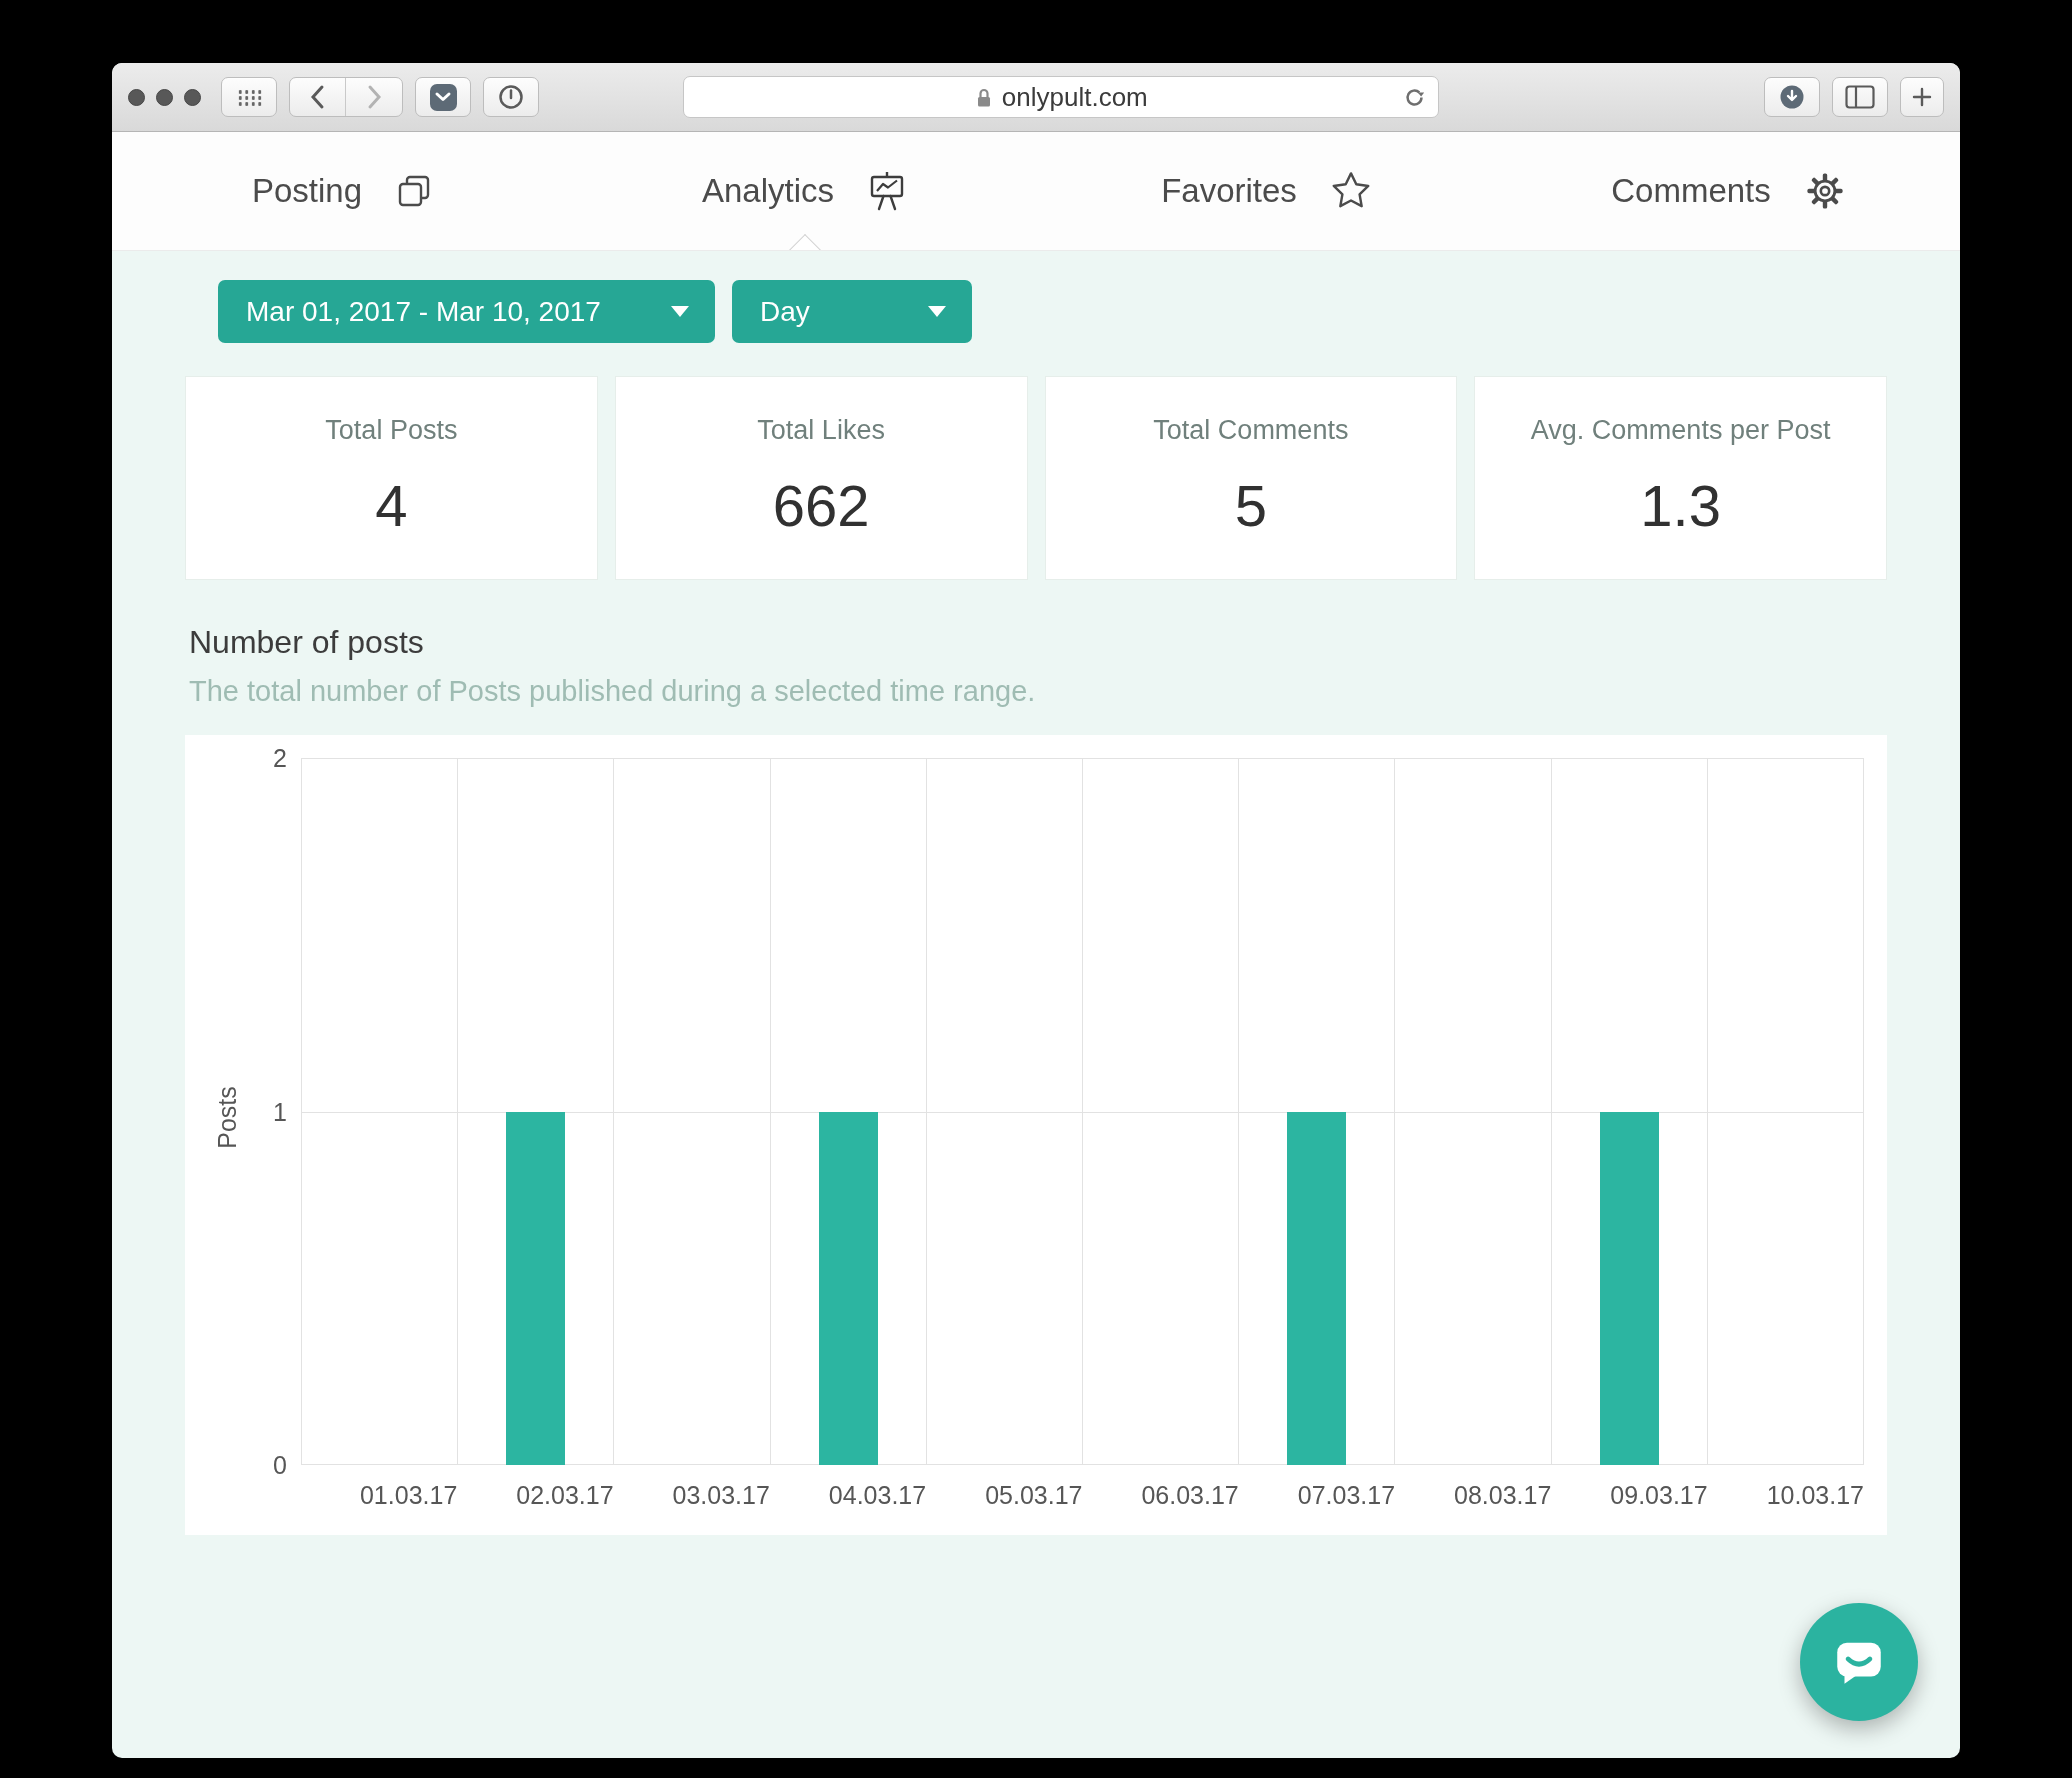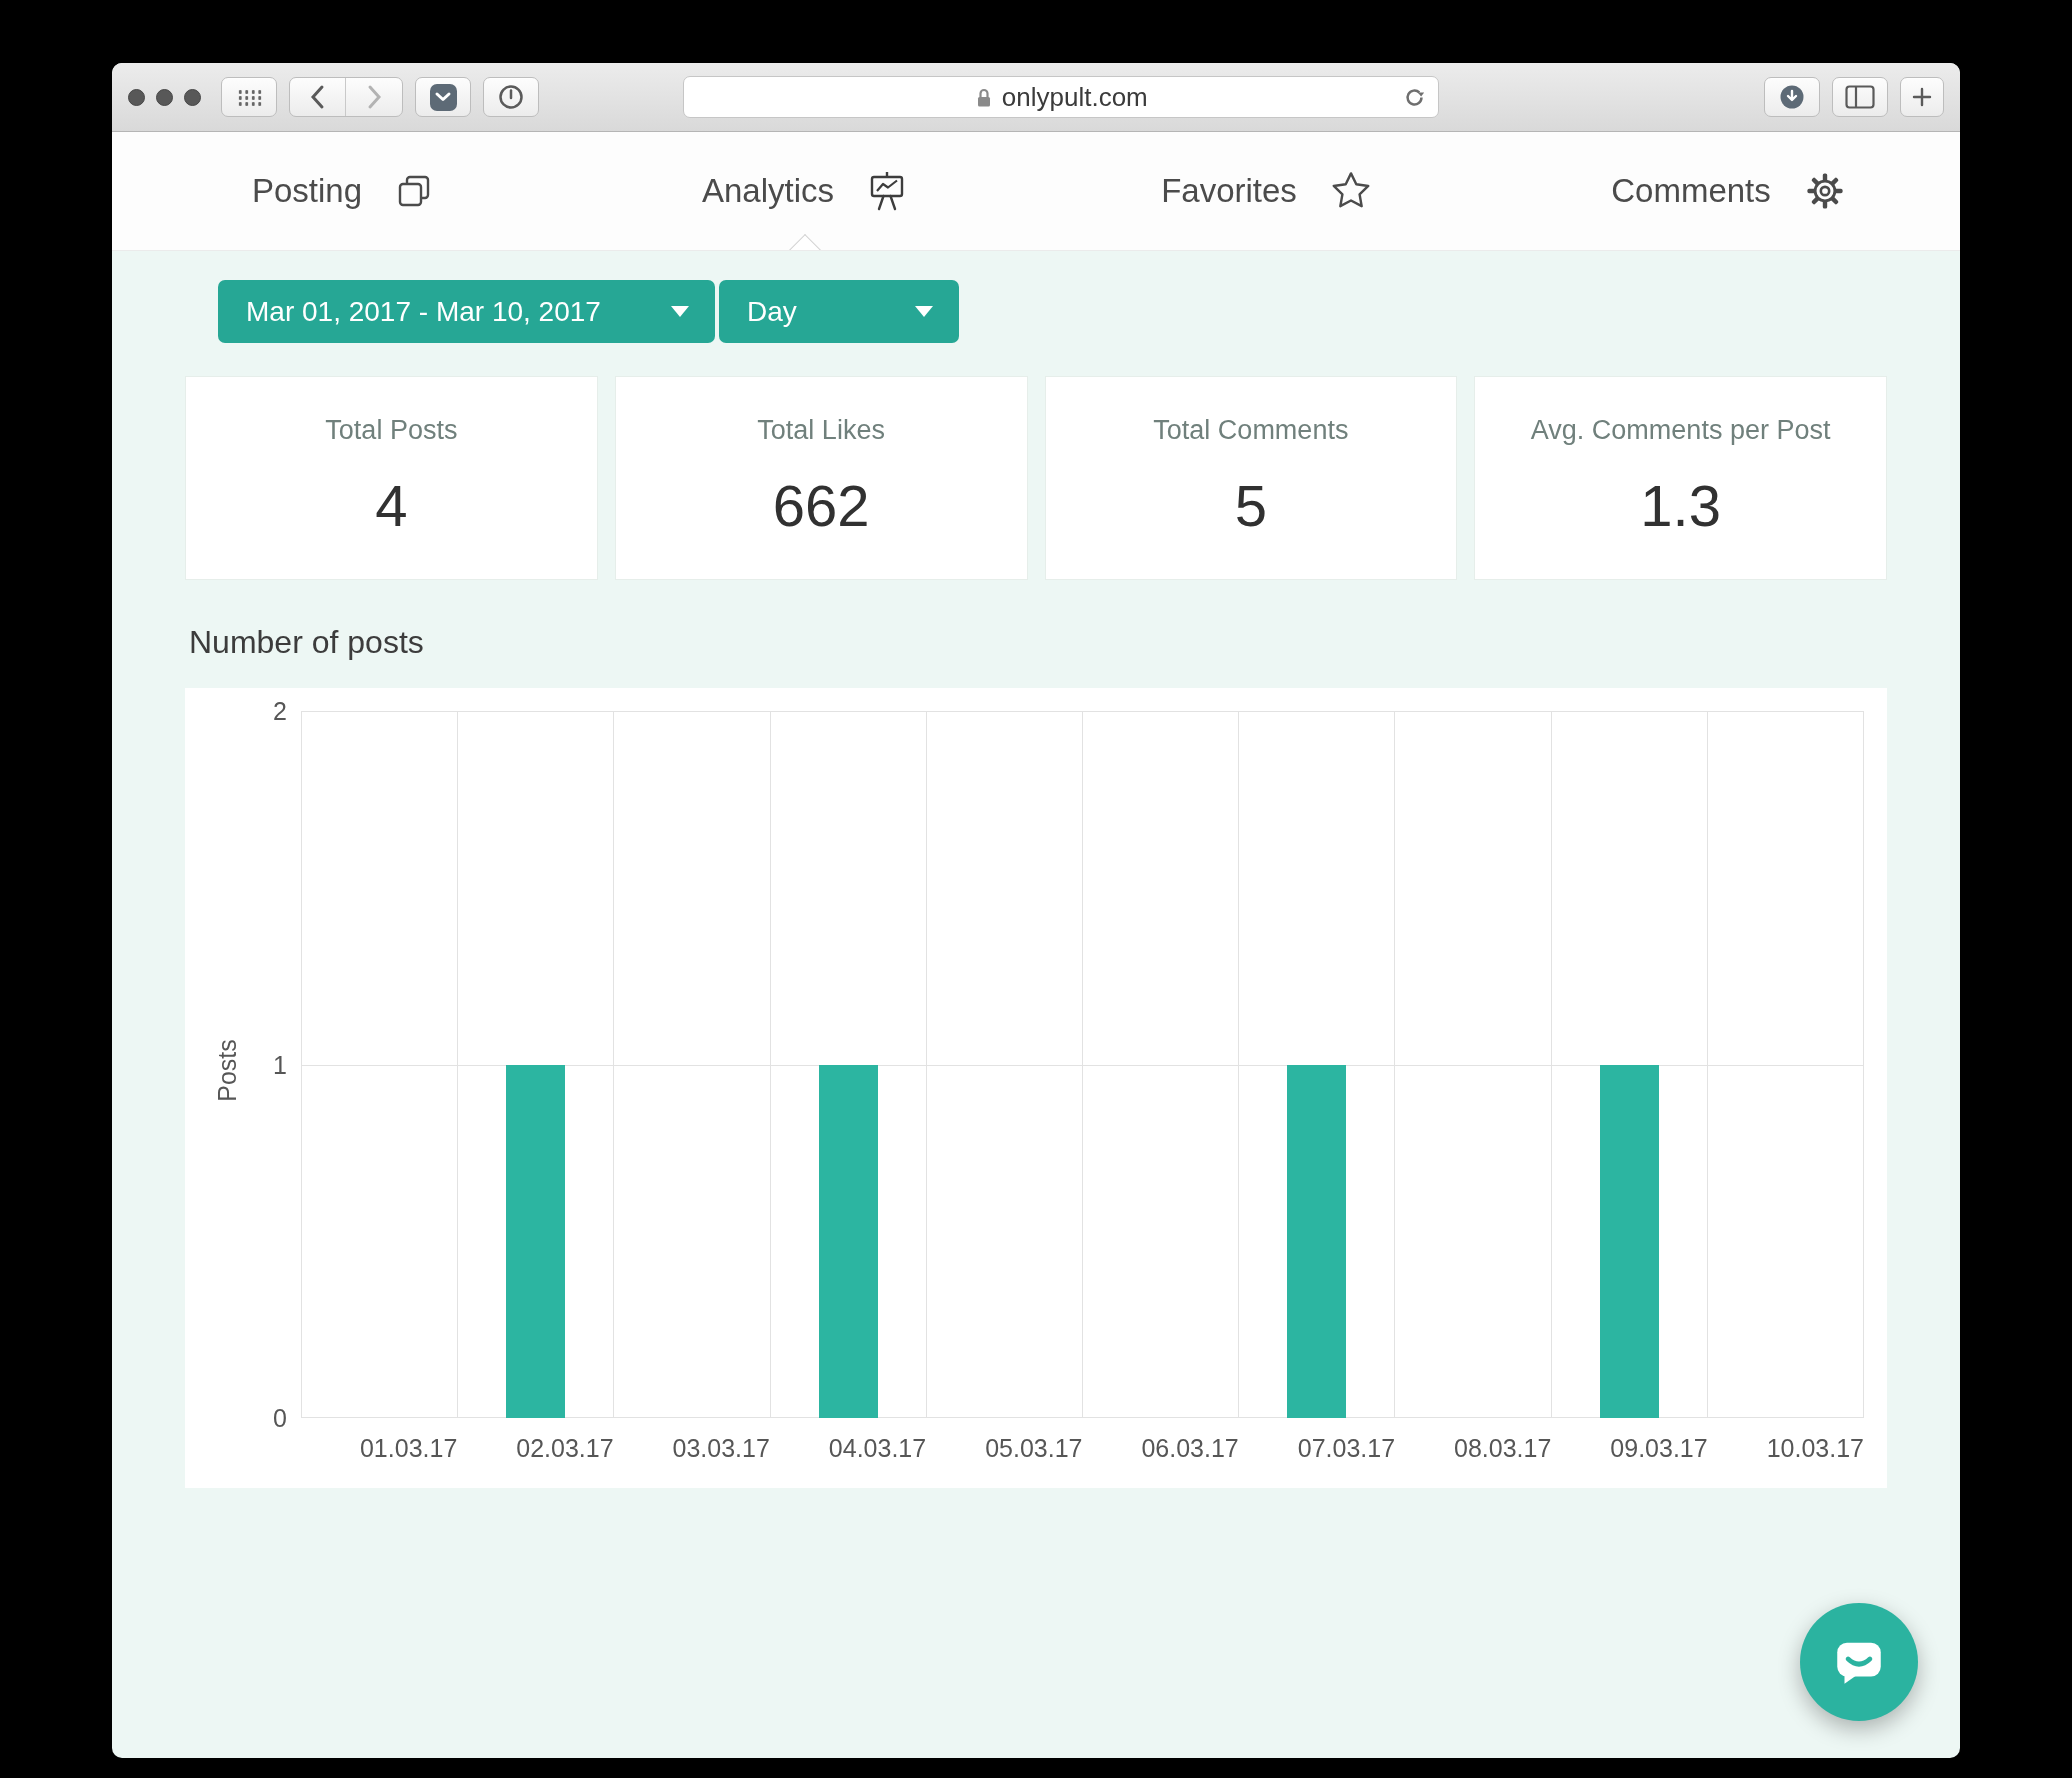--- a/index.html
+++ b/index.html
@@ -65,21 +65,21 @@
     border-left:1px solid #d2d2d2; border-top:1px solid #d2d2d2;
     transform:rotate(45deg);
   }
   
   .content { flex:1; display:flex; flex-direction:column; overflow:hidden; }
   .tabs { margin:0 77px; display:flex; gap:86px; border-bottom:1px solid #d9eae4; }
   .tab { padding:36px 2px 27px; font-size:25px; font-weight:700; letter-spacing:1.5px;
     color:#98a6a3; cursor:pointer; }
   .tab.active { color:#2eb3a1; border-bottom:5px solid #2eb3a1; margin-bottom:-3px; }
   .tab.t-opt { color:#8ed0c5; }
-  .filters { margin:29px 0 0 106px; display:flex; gap:4px; }
+  .filters { margin:29px 0 0 106px; display:flex; gap:17px; }
   .dd {
     height:63px; border:none; border-radius:7px;
     background:#26a795; color:#fff; font-size:28px;
     font-family:"Liberation Sans", sans-serif;
     display:flex; align-items:center; justify-content:space-between;
     padding:0 26px 0 28px; cursor:pointer;
   }
   .dd-date { width:497px; } .dd-gran { width:240px; }
   .dd-caret { width:0; height:0; border-left:9px solid transparent;
     border-right:9px solid transparent; border-top:11px solid #fff; margin-left:24px; }
@@ -257,20 +257,21 @@
         <div class="card-value">5</div>
       </div>
       <div class="card">
         <div class="card-label">Avg. Comments per Post</div>
         <div class="card-value">1.3</div>
       </div>
     </div>
 
     <div class="section-head">
       <div class="section-title">Number of posts</div>
+      <div class="section-sub">The total number of Posts published during a selected time range.</div>
     </div>
 
     <div class="chart-panel">
       <div class="ylab">Posts</div>
       <div class="plot">
           <div class="col"></div>
           <div class="col">
             <div class="bar" style="height: 50%; background: rgb(44, 181, 161);"></div>
           </div>
           <div class="col"></div>

